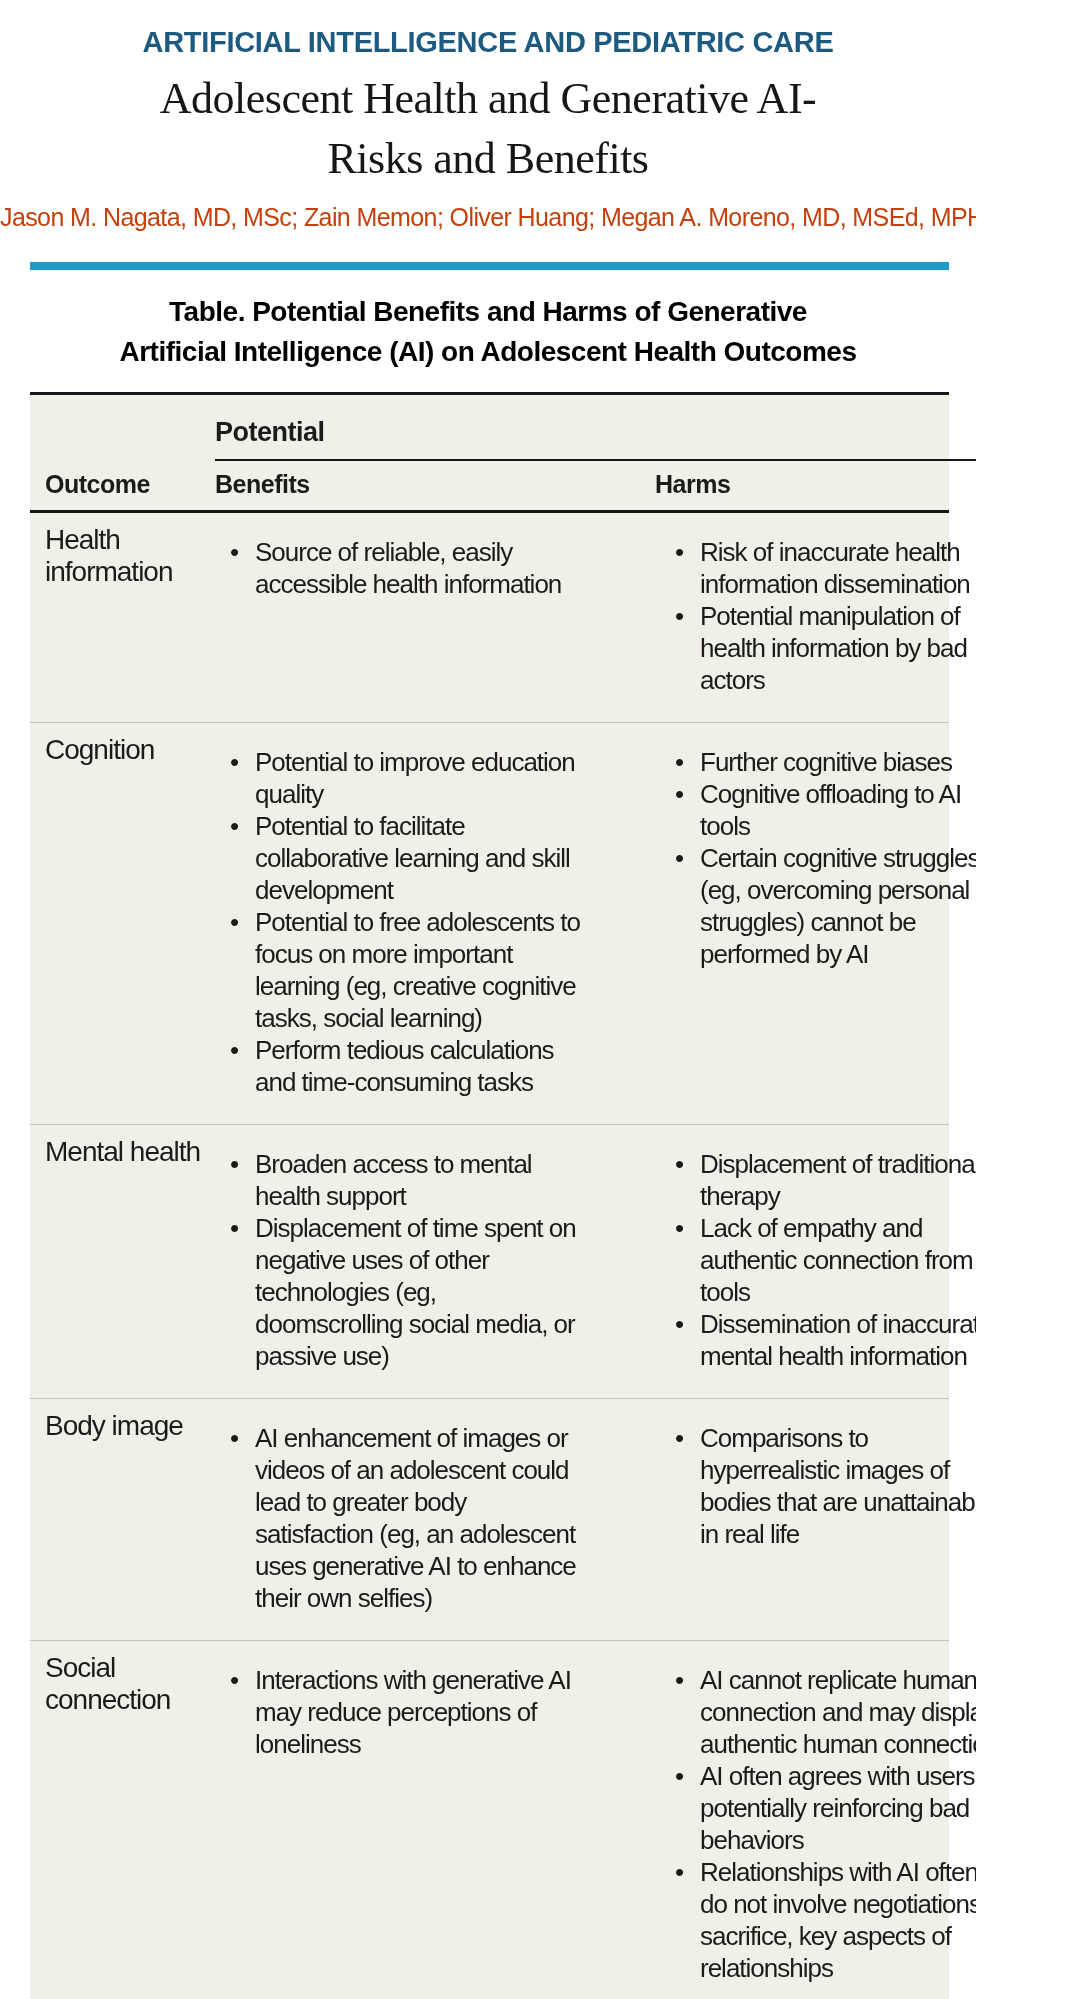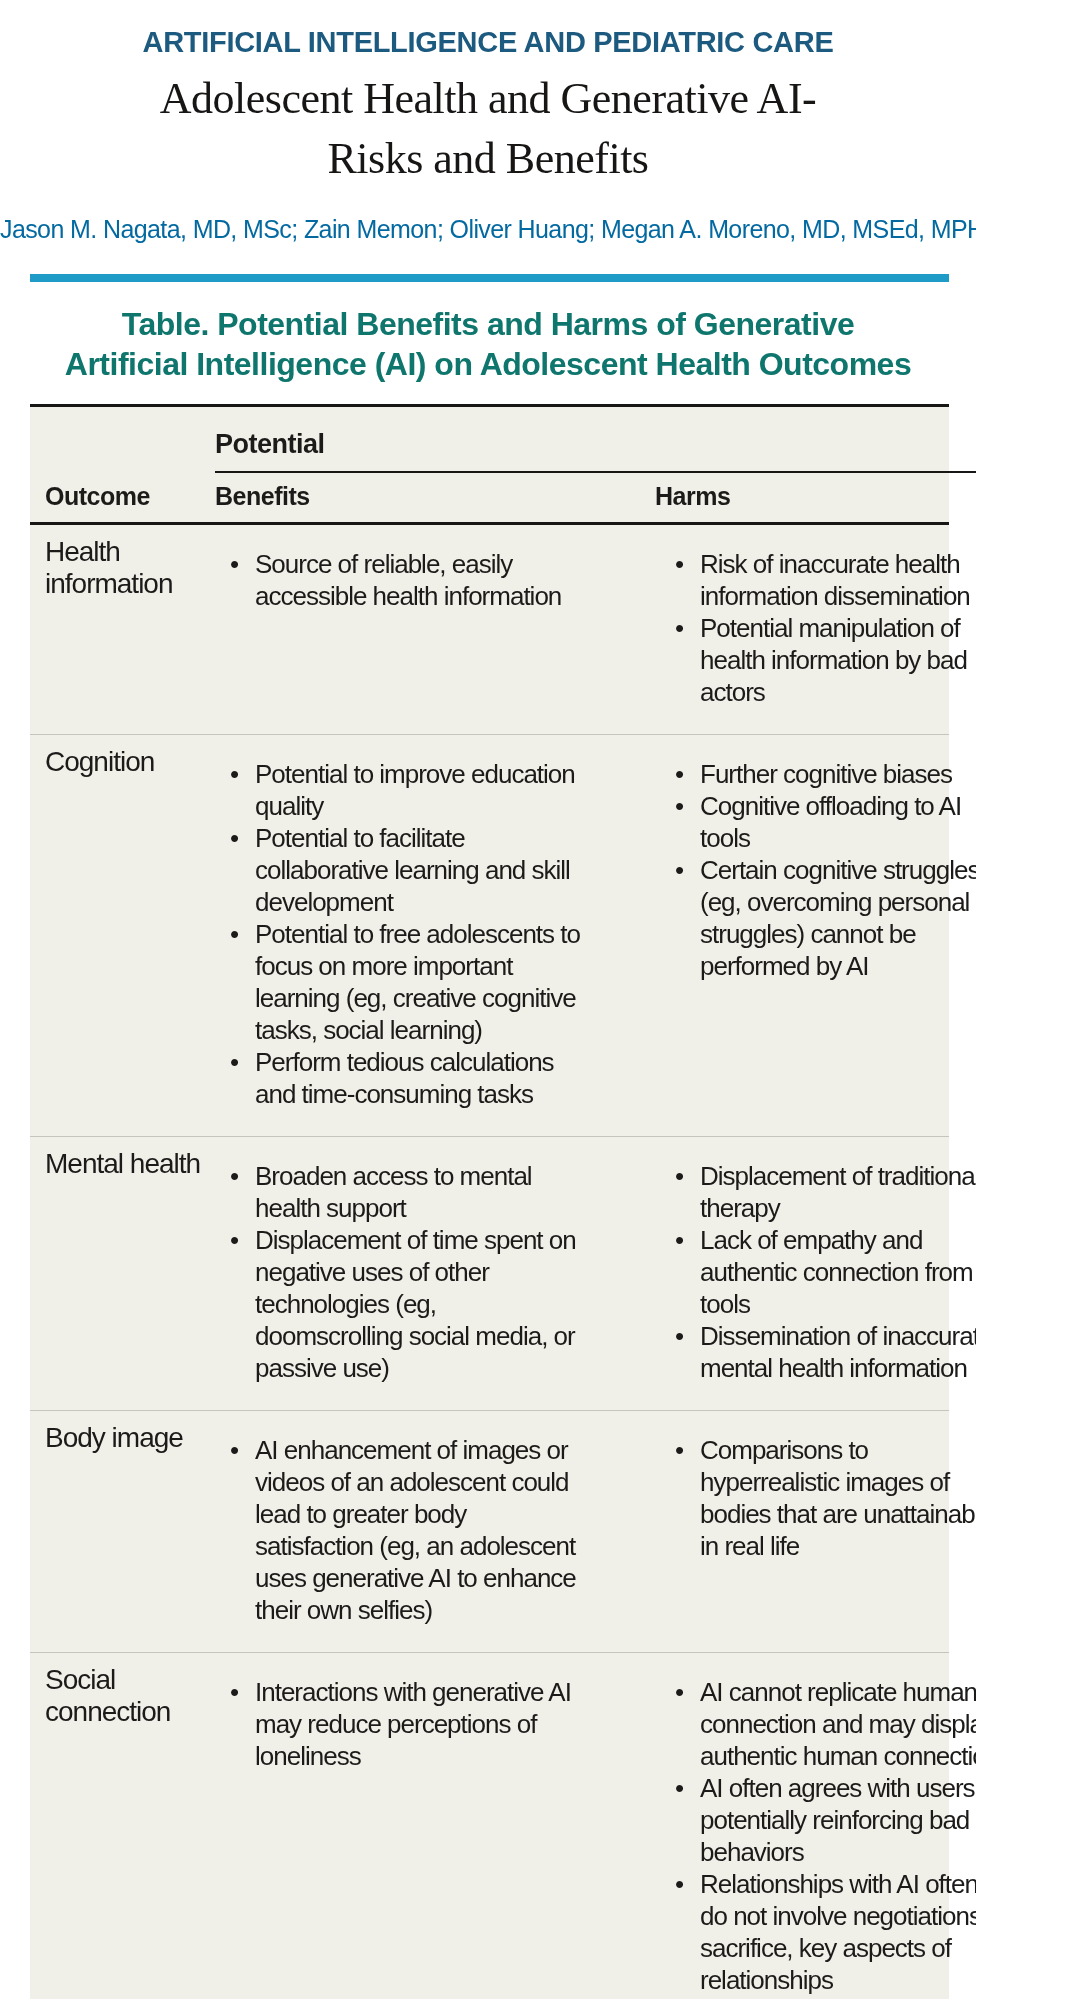--- a/index.html
+++ b/index.html
@@ -28,41 +28,41 @@
     margin: 10px 0 0 0;
     font-family: "Liberation Serif", serif;
     font-weight: normal;
     font-size: 44px;
     line-height: 60px;
     color: #181614;
     letter-spacing: -0.5px;
   }
   .title .title-line { display: block; }
   .authors {
-    margin-top: 26px;
+    margin-top: 14px;
     font-size: 25px;
     letter-spacing: -0.6px;
-    color: #0369a1;
+    color: #c2410c;
     white-space: nowrap;
   }
   
   .blue-rule {
     height: 8px;
     margin: 30px 27px 0 30px;
     background: #1f9bc7;
   }
   
   .table-title {
     margin: 22px 0 20px 0;
     text-align: center;
-    font-size: 32px;
+    font-size: 28px;
     font-weight: bold;
     line-height: 40px;
     letter-spacing: -0.5px;
-    color: #0f766e;
+    color: #000000;
   }
   .table-title span { display: block; }
   
   .dtable {
     margin: 0 27px 0 30px;
     background: #f1f0e8;
     border-top: 3px solid #191716;
   }
   .trow {
     display: grid;

